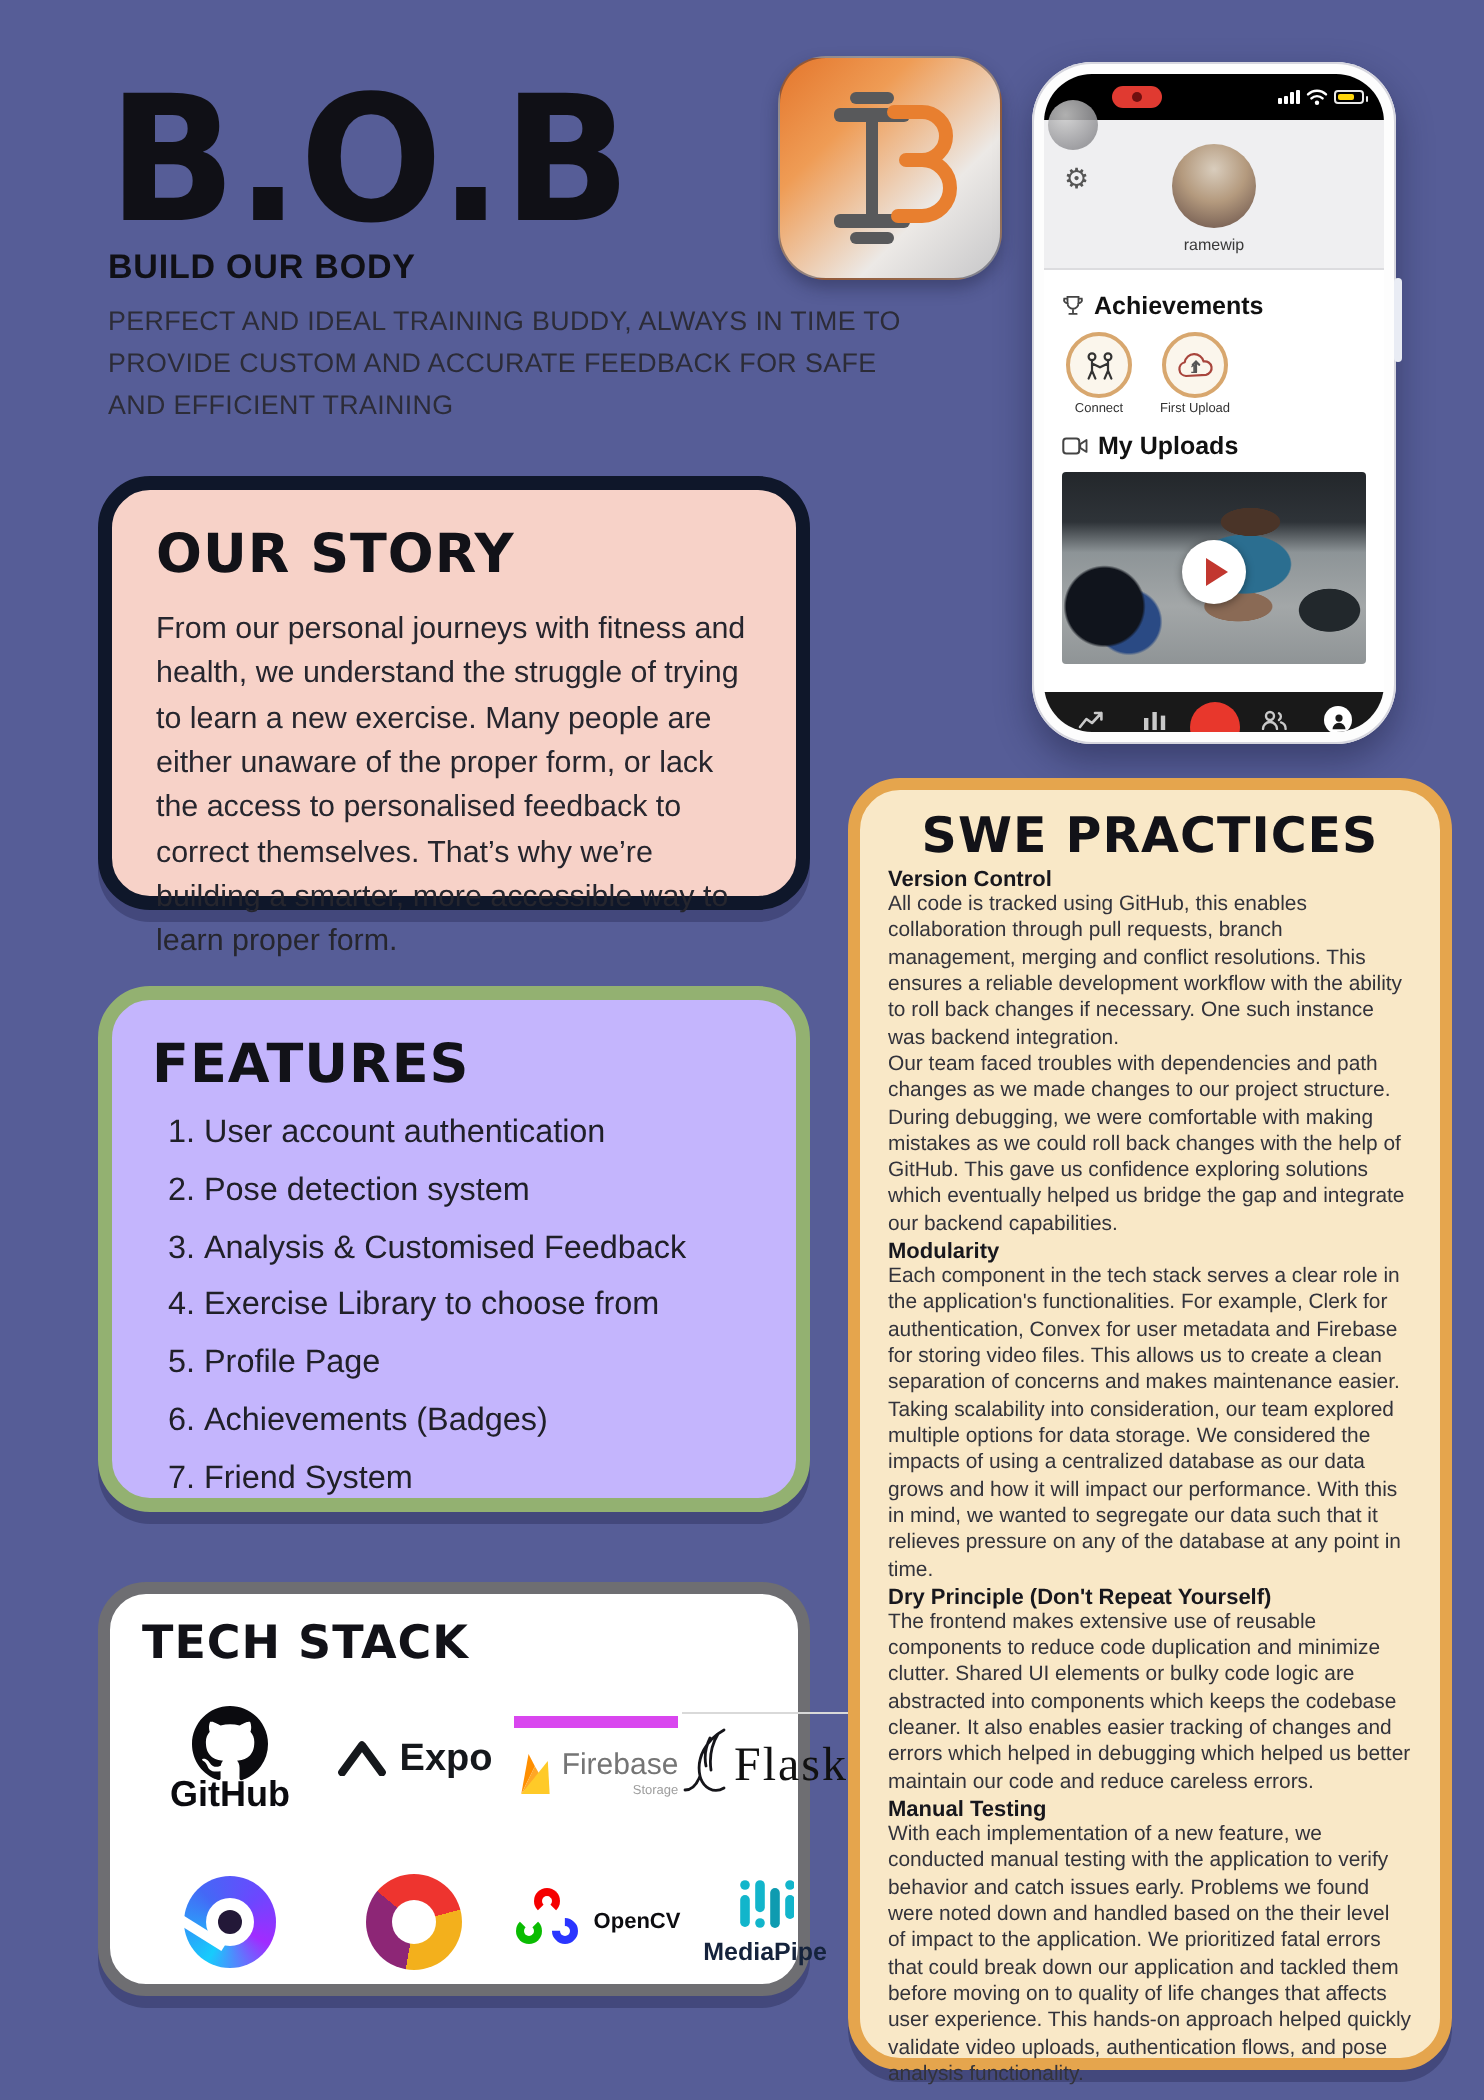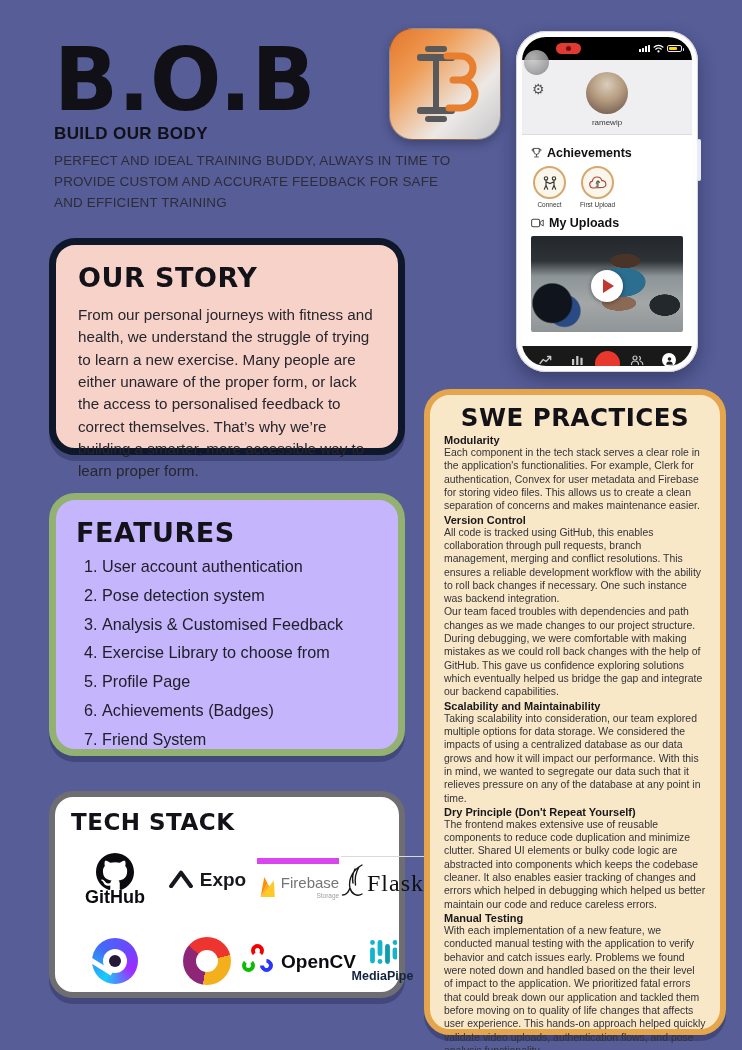--- a/index.html
+++ b/index.html
@@ -92,21 +92,21 @@
   .clerk-gap { position:absolute; left:-4px; top:26px; width:26px; height:5px; background:#fff; transform:rotate(32deg); }
   .convex { width:48px; height:48px; border-radius:50%; position:relative;
     background:conic-gradient(from -50deg,#ee342f 0 125deg,#f3b01c 125deg 240deg,#8d2676 240deg 360deg); }
   .convex::before { content:""; position:absolute; inset:13px; border-radius:50%; background:#fff; }
   .cv-cell { flex-direction:row; gap:5px; }
   .cv-rings { position:relative; width:36px; height:34px; }
   .cv-ring { position:absolute; width:13px; height:13px; border-radius:50%; border:4px solid; }
   .cv-red { border-color:#f50000; border-bottom-color:transparent; left:11px; top:0; }
   .cv-green { border-color:#0abc02; border-bottom-color:transparent; transform:rotate(180deg); left:2px; top:15px; }
   .cv-blue { border-color:#2a35ff; border-bottom-color:transparent; transform:rotate(135deg); left:20px; top:15px; }
-  .cv-label { font-size:19px; font-weight:800; color:#0c0c10;text-align:right; }
+  .cv-label { font-size:11px; font-weight:800; color:#0c0c10;text-align:right; }
   .mp-label { font-size:12.5px; font-weight:700; color:#15233c; margin-top:5px; }
 
   .swe { left:424px; top:389px; width:302px; height:646px; background:#f9e8c7; border:6px solid #e5a54d; border-radius:26px; padding:8px 14px 8px; }
   .swe h2 { font-size:24.5px; text-align:center; letter-spacing:.5px; margin-bottom:2px; }
   .swe h3 { font-size:11px; font-weight:800; color:#17171d; margin-top:1px; }
   .swe p { font-size:10.45px; line-height:1.275; color:#33333b; white-space:pre-line; }
 
   svg { display:block; }
 </style>
 </head>
@@ -322,30 +322,29 @@
             <rect x="23.6" y="8.5" width="4.8" height="12" rx="2.4" fill="#12b5cb"></rect>
         </svg>
         <span class="mp-label">MediaPipe</span>
       </div>
     </div>
   </section>
 
   <section class="box swe">
     <h2>SWE PRACTICES</h2>
     <div>
-      <h3>Modularity</h3>
-      <p>Each component in the tech stack serves a clear role in the application's functionalities. For example, Clerk for authentication, Convex for user metadata and Firebase for storing video files. This allows us to create a clean separation of concerns and makes maintenance easier.</p>
-    </div>
-    <div>
       <h3>Version Control</h3>
       <p>All code is tracked using GitHub, this enables collaboration through pull requests, branch management, merging and conflict resolutions. This ensures a reliable development workflow with the ability to roll back changes if necessary. One such instance was backend integration.
 Our team faced troubles with dependencies and path changes as we made changes to our project structure. During debugging, we were comfortable with making mistakes as we could roll back changes with the help of GitHub. This gave us confidence exploring solutions which eventually helped us bridge the gap and integrate our backend capabilities.</p>
     </div>
     <div>
-      <h3>Scalability and Maintainability</h3>
+      <h3>Modularity</h3>
+      <p>Each component in the tech stack serves a clear role in the application's functionalities. For example, Clerk for authentication, Convex for user metadata and Firebase for storing video files. This allows us to create a clean separation of concerns and makes maintenance easier.</p>
+    </div>
+    <div>
       <p>Taking scalability into consideration, our team explored multiple options for data storage. We considered the impacts of using a centralized database as our data grows and how it will impact our performance. With this in mind, we wanted to segregate our data such that it relieves pressure on any of the database at any point in time.</p>
     </div>
     <div>
       <h3>Dry Principle (Don't Repeat Yourself)</h3>
       <p>The frontend makes extensive use of reusable components to reduce code duplication and minimize clutter. Shared UI elements or bulky code logic are abstracted into components which keeps the codebase cleaner. It also enables easier tracking of changes and errors which helped in debugging which helped us better maintain our code and reduce careless errors.</p>
     </div>
     <div>
       <h3>Manual Testing</h3>
       <p>With each implementation of a new feature, we conducted manual testing with the application to verify behavior and catch issues early. Problems we found were noted down and handled based on the their level of impact to the application. We prioritized fatal errors that could break down our application and tackled them before moving on to quality of life changes that affects user experience. This hands-on approach helped quickly validate video uploads, authentication flows, and pose analysis functionality.</p>
     </div>

